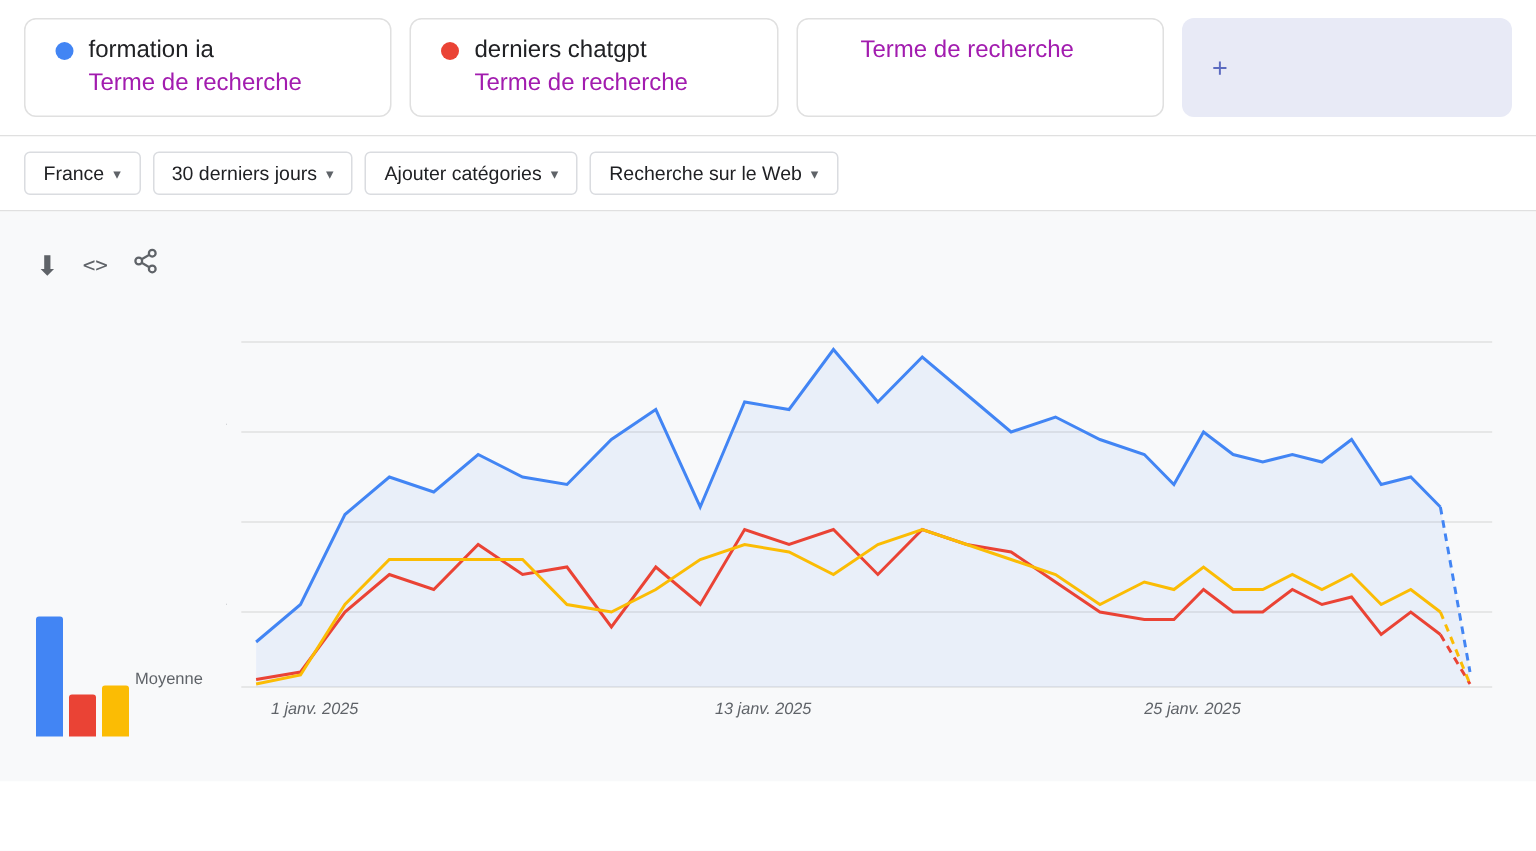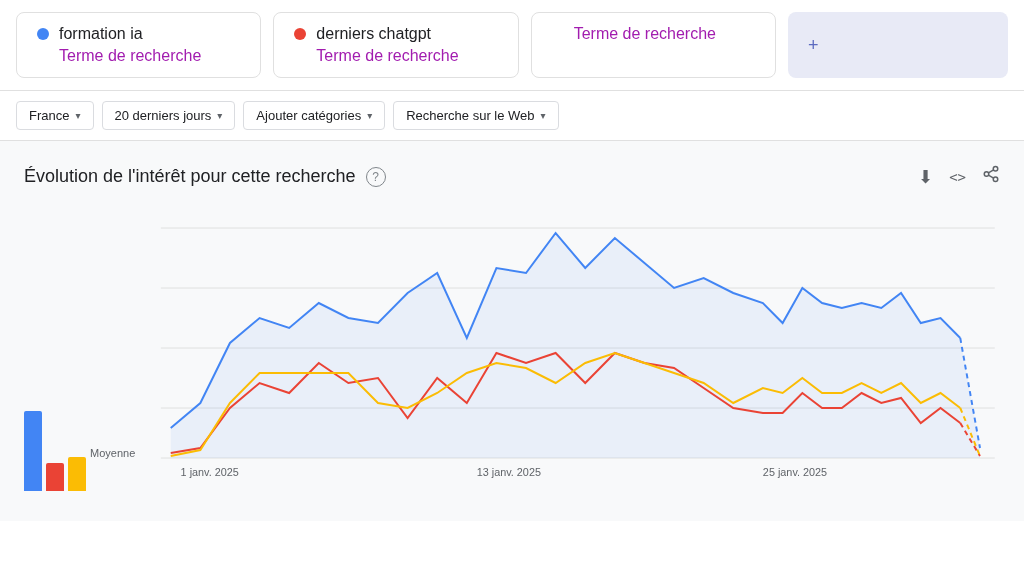--- a/index.html
+++ b/index.html
@@ -196,20 +196,21 @@
     .legend-label {
       font-size: 11px;
       color: #5f6368;
       margin-top: 4px;
     }
 
     
     .line-chart-wrapper {
       flex: 1;
       position: relative;
+      font-style: italic;
     }
 
     svg.line-chart {
       width: 100%;
       height: 280px;
     }
 
     .axis-label {
       font-size: 11px;
       fill: #5f6368;
@@ -276,39 +277,35 @@
     <span class="plus-icon">+</span>
   </div>
 </div>
 
 <div class="filters-bar">
   <button class="filter-btn">
     <span>France</span>
     <span class="chevron">▾</span>
   </button>
   <button class="filter-btn">
-    <span>20 derniers jours</span>
+    <span>30 derniers jours</span>
     <span class="chevron">▾</span>
   </button>
   <button class="filter-btn">
     <span>Ajouter catégories</span>
     <span class="chevron">▾</span>
   </button>
   <button class="filter-btn">
     <span>Recherche sur le Web</span>
     <span class="chevron">▾</span>
   </button>
 </div>
 
 <div class="main-content">
   <div class="section-header">
-    <div class="section-title-group">
-      <span class="section-title">Évolution de l'intérêt pour cette recherche</span>
-      <div class="help-icon">?</div>
-    </div>
     <div class="section-actions">
       <span class="action-icon" title="Download">⬇</span>
       <span class="action-icon" title="Embed" style="font-size:14px;font-family:monospace;">&lt;&gt;</span>
       <span class="action-icon" title="Share">
         <svg width="18" height="18" viewBox="0 0 24 24" fill="none" stroke="#5f6368" stroke-width="2">
           <circle cx="18" cy="5" r="3"></circle>
             <circle cx="6" cy="12" r="3"></circle>
             <circle cx="18" cy="19" r="3"></circle>
           <line x1="8.59" y1="13.51" x2="15.42" y2="17.49"></line>
             <line x1="15.41" y1="6.51" x2="8.59" y2="10.49"></line>

